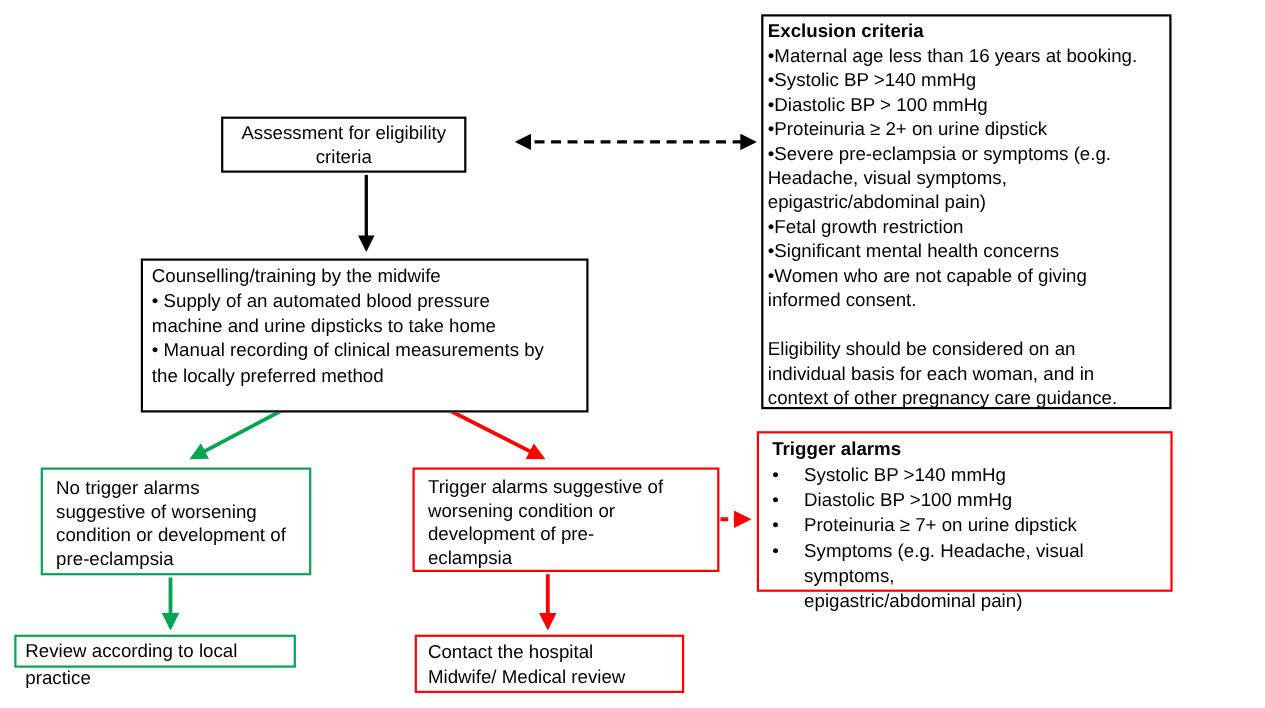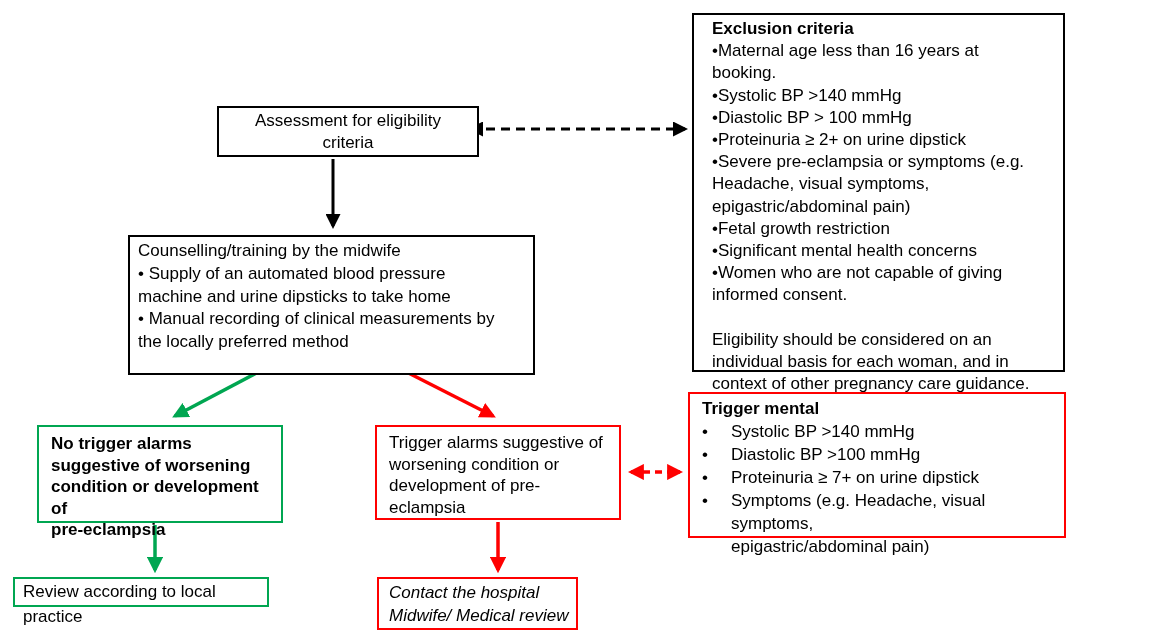--- a/index.html
+++ b/index.html
@@ -23,36 +23,36 @@
     position: absolute;
     box-sizing: border-box;
     background: #ffffff;
     border: 2px solid var(--black);
   }
   .box.green { border-color: var(--green); }
   .box.red { border-color: var(--red); }
   .lines { white-space: pre-line; }
   .box-title { font-weight: bold; }
 
-  #assessment-box { left: 201px; top: 106px; width: 262px; height: 51px;
-    text-align: center; line-height: 22px; padding-top: 2px; margin-left: 16px; }
+  #assessment-box { left: 201px; top: 106px; width: 223px; height: 51px;
+    text-align: center; line-height: 22px; padding-top: 2px; }
   #exclusion-panel { left: 692px; top: 13px; width: 373px; height: 359px;
-    padding: 3px 18px; line-height: 22.2px; }
+    padding: 3px 4px; line-height: 22.2px; }
   #counselling-box { left: 128px; top: 235px; width: 407px; height: 140px;
     padding: 3px 8px; line-height: 22.8px; }
   #no-trigger-box { left: 37px; top: 425px; width: 246px; height: 98px;
-    padding: 6px 8px 0 12px; line-height: 21.5px; font-weight: bold; }
-  #trigger-suggestive-box { left: 375px; top: 425px; width: 246px; height: 95px;
+    padding: 6px 8px 0 12px; line-height: 21.5px; }
+  #trigger-suggestive-box { left: 375px; top: 425px; width: 279px; height: 95px;
     padding: 5px 6px 0 12px; line-height: 21.5px; }
   #trigger-alarms-panel { left: 688px; top: 392px; width: 378px; height: 146px;
     padding: 3px 6px 0 12px; line-height: 23px; }
   #review-local-box { left: 13px; top: 577px; width: 256px; height: 30px;
     padding-left: 8px; line-height: 25px; }
-  #contact-hospital-box { left: 377px; top: 577px; width: 201px; height: 53px;
-    padding: 2px 6px 0 10px; line-height: 23px; font-style: italic; }
+  #contact-hospital-box { left: 377px; top: 577px; width: 245px; height: 53px;
+    padding: 2px 6px 0 10px; line-height: 23px; }
 
   .ta-row { display: flex; }
   .ta-bullet { flex: 0 0 29px; }
   .ta-text { flex: 1 1 auto; }
 
   svg.arrows { position: absolute; left: 0; top: 0; pointer-events: none; }
   .ln-black { stroke: var(--black); }
   .ln-green { stroke: var(--green); }
   .ln-red   { stroke: var(--red); }
   .mk-black { fill: var(--black); }
@@ -132,21 +132,21 @@
   </div>
 
   <div class="box red" id="trigger-suggestive-box">
     <div class="lines">Trigger alarms suggestive of
 worsening condition or
 development of pre-
 eclampsia</div>
   </div>
 
   <div class="box red" id="trigger-alarms-panel">
-    <div class="box-title">Trigger mental</div>
+    <div class="box-title">Trigger alarms</div>
     <div class="ta-row">
       <span class="ta-bullet">•</span>
       <span class="ta-text">Systolic BP &gt;140 mmHg</span>
     </div>
     <div class="ta-row">
       <span class="ta-bullet">•</span>
       <span class="ta-text">Diastolic BP &gt;100 mmHg</span>
     </div>
     <div class="ta-row">
       <span class="ta-bullet">•</span>

